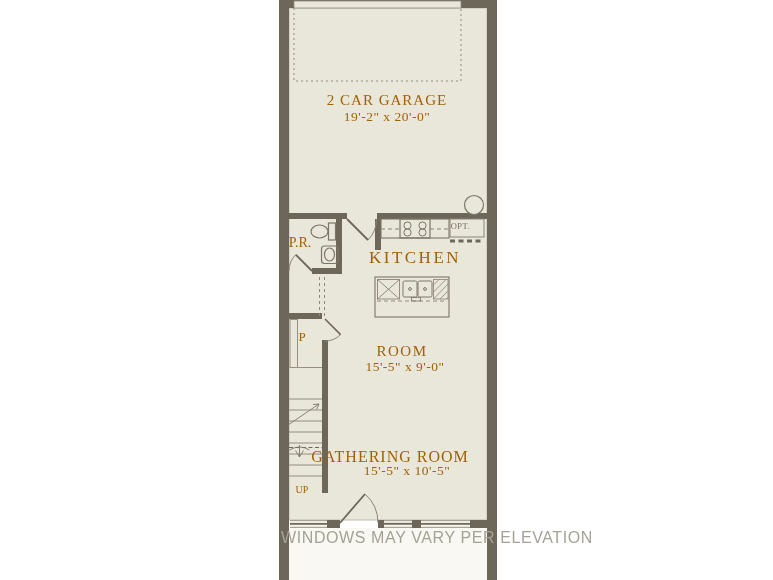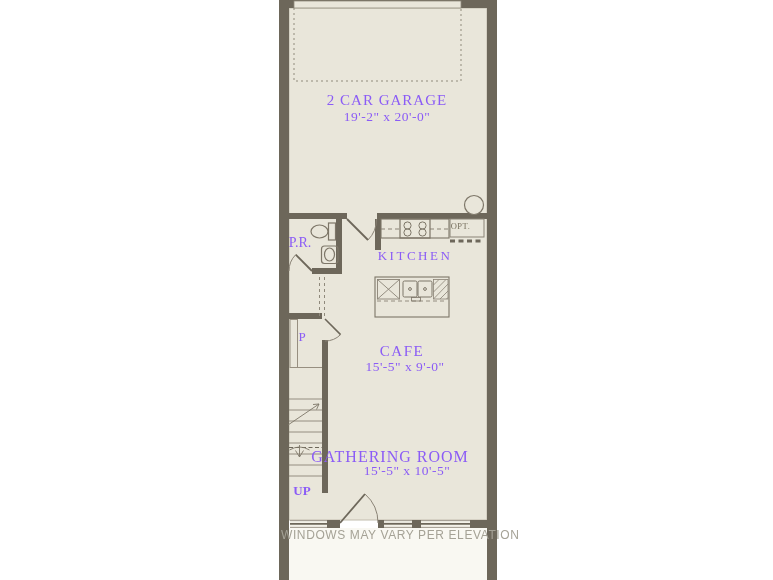--- a/index.html
+++ b/index.html
@@ -7,39 +7,39 @@
     position:relative;
     width:773px;height:580px;
     background:#ffffff;
     overflow:hidden;
     font-family:"Liberation Serif", serif;
   }
   .stage svg{position:absolute;left:0;top:0;}
   .label{
     position:absolute;
     text-align:center;
-    color:#8b5cf6;
+    color:#a16207;
     line-height:1.1;
     white-space:nowrap;
     font-family:"Liberation Serif", serif;
   }
   .lbl-garage      {left:287px;top:92px; width:200px;font-size:15px;letter-spacing:1px;}
   .lbl-garage-dims {left:287px;top:110px;width:200px;font-size:13.5px;letter-spacing:.5px;}
-  .lbl-kitchen     {left:335px;top:249px;width:160px;font-size:13px;letter-spacing:2.5px;}
+  .lbl-kitchen     {left:335px;top:249px;width:160px;font-size:17px;letter-spacing:2.5px;}
   .lbl-cafe        {left:322px;top:343px;width:160px;font-size:15px;letter-spacing:1.5px;}
   .lbl-cafe-dims   {left:322px;top:360px;width:166px;font-size:13.5px;letter-spacing:.5px;}
   .lbl-gath        {left:290px;top:448px;width:200px;font-size:16px;letter-spacing:1px;}
   .lbl-gath-dims   {left:306px;top:464px;width:202px;font-size:13.5px;letter-spacing:.5px;}
   .lbl-pr          {left:282px;top:235px;width:36px;font-size:14px;}
   .lbl-p           {left:292px;top:330px;width:20px;font-size:13px;}
-  .lbl-up          {left:289px;top:484px;width:26px;font-size:13px;font-weight:bold;}
+  .lbl-up          {left:289px;top:484px;width:26px;font-size:10px;}
   .lbl-opt         {left:449px;top:222px;width:23px;font-size:8.5px;letter-spacing:.5px;color:#77705f;}
   .lbl-note{
     left:281px;top:529px;width:206px;
-    font-size:12px;letter-spacing:.6px;color:#a5a296;
+    font-size:16px;letter-spacing:.6px;color:#a5a296;
     font-family:"Liberation Sans", sans-serif;
   }
 </style>
 </head>
 <body>
 
 <div class="stage">
 
   <svg width="773" height="580" viewBox="0 0 773 580">
 
@@ -194,20 +194,20 @@
       </g>
     </g>
   </svg>
 
   <div class="label lbl-garage">2 CAR GARAGE</div>
   <div class="label lbl-garage-dims">19'-2" x 20'-0"</div>
   <div class="label lbl-pr">P.R.</div>
   <div class="label lbl-kitchen">KITCHEN</div>
   <div class="label lbl-opt">OPT.</div>
   <div class="label lbl-p">P</div>
-  <div class="label lbl-cafe">CAFE</div>
+  <div class="label lbl-cafe">ROOM</div>
   <div class="label lbl-cafe-dims">15'-5" x 9'-0"</div>
   <div class="label lbl-gath">GATHERING ROOM</div>
   <div class="label lbl-gath-dims">15'-5" x 10'-5"</div>
   <div class="label lbl-up">UP</div>
   <div class="label lbl-note">WINDOWS MAY VARY PER ELEVATION</div>
 
 </div>
 
 </body></html>

